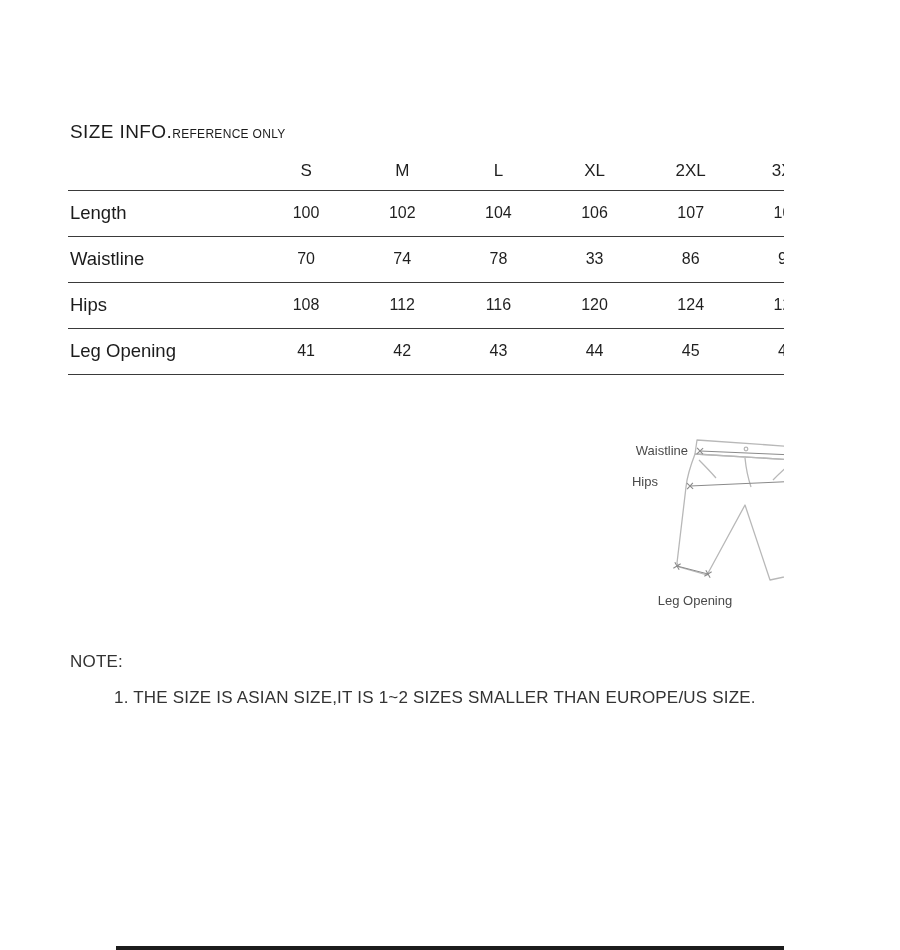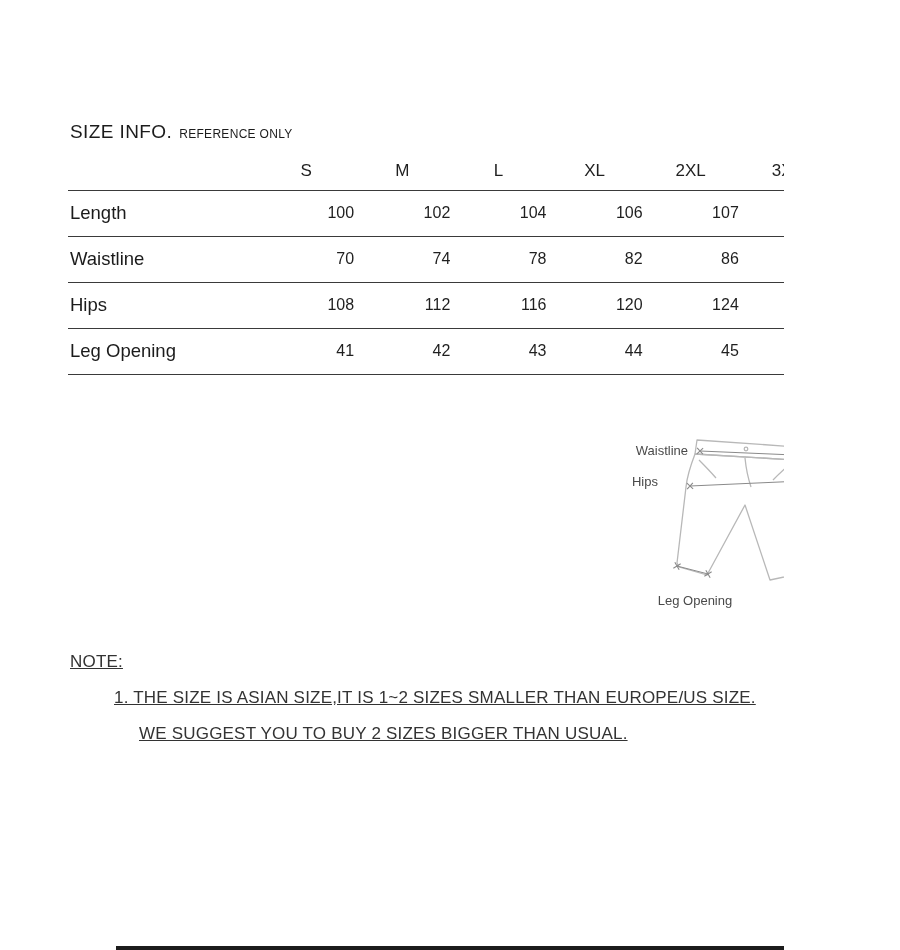--- a/index.html
+++ b/index.html
@@ -16,41 +16,41 @@
   
   .title-block {
     position: absolute;
     left: 70px;
     top: 121px;
     display: flex;
     align-items: baseline;
     white-space: nowrap;
   }
   .title { font-size: 19px; color: #1c1c1c; letter-spacing: 0.4px; }
-  .subtitle { font-size: 12px; color: #1c1c1c; margin-left: 7px; letter-spacing: 0.3px; }
+  .subtitle { font-size: 12px; color: #1c1c1c; letter-spacing: 0.3px; }
 
   
   .size-table {
     position: absolute;
     left: 68px;
     top: 152px;
     width: 767px;
     border-collapse: collapse;
     table-layout: fixed;
   }
   .size-table th, .size-table td {
     border-bottom: 1px solid #3a3a3a;
     text-align: center;
     font-weight: normal;
     color: #1f1f1f;
     vertical-align: middle;
   }
   .size-table col.label-col { width: 190px; }
   .size-table thead th { height: 38px; font-size: 17px; }
-  .size-table tbody td { height: 46px; font-size: 16px; text-align: right; }
+  .size-table tbody td { height: 46px; font-size: 16px; }
   .size-table td.row-label {
     text-align: left;
     font-size: 18.5px;
     padding-left: 2px;
     color: #1b1b1b;
   }
 
   
   .diagram {
     position: absolute;
@@ -67,21 +67,20 @@
 
   
   .notes {
     position: absolute;
     left: 70px;
     top: 652px;
     width: 790px;
     font-size: 17px;
     color: #333;
     letter-spacing: 0.2px;
-    text-decoration: underline;
   }
   .note-heading { line-height: 20px; margin-bottom: 16px; }
   .note-line { line-height: 20px; margin-bottom: 16px; margin-left: 44px; }
   .note-line.indent { padding-left: 25px; }
 
   
   .bottom-rule {
     position: absolute;
     left: 116px;
     top: 946px;
@@ -129,21 +128,21 @@
         <td>104</td>
         <td>106</td>
         <td>107</td>
         <td>108</td>
       </tr>
       <tr>
         <td class="row-label">Waistline</td>
         <td>70</td>
         <td>74</td>
         <td>78</td>
-        <td>82</td>
+        <td>33</td>
         <td>86</td>
         <td>90</td>
       </tr>
       <tr>
         <td class="row-label">Hips</td>
         <td>108</td>
         <td>112</td>
         <td>116</td>
         <td>120</td>
         <td>124</td>
@@ -190,18 +189,17 @@
 
     <text x="88" y="30" text-anchor="end">Waistline</text>
     <text x="58" y="61" text-anchor="end">Hips</text>
     <text x="222" y="52" transform="rotate(72 222 52)">Length</text>
     <text x="95" y="180" text-anchor="middle">Leg Opening</text>
   </svg>
 
   <div class="notes">
     <div class="note-heading">NOTE:</div>
     <div class="note-line">1. THE SIZE IS ASIAN SIZE,IT IS 1~2 SIZES SMALLER THAN EUROPE/US SIZE.</div>
-    <div class="note-line indent">WE SUGGEST YOU TO BUY 2 SIZES BIGGER THAN USUAL.</div>
   </div>
 
   <div class="bottom-rule"></div>
 
 </div>
 
 </body></html>

